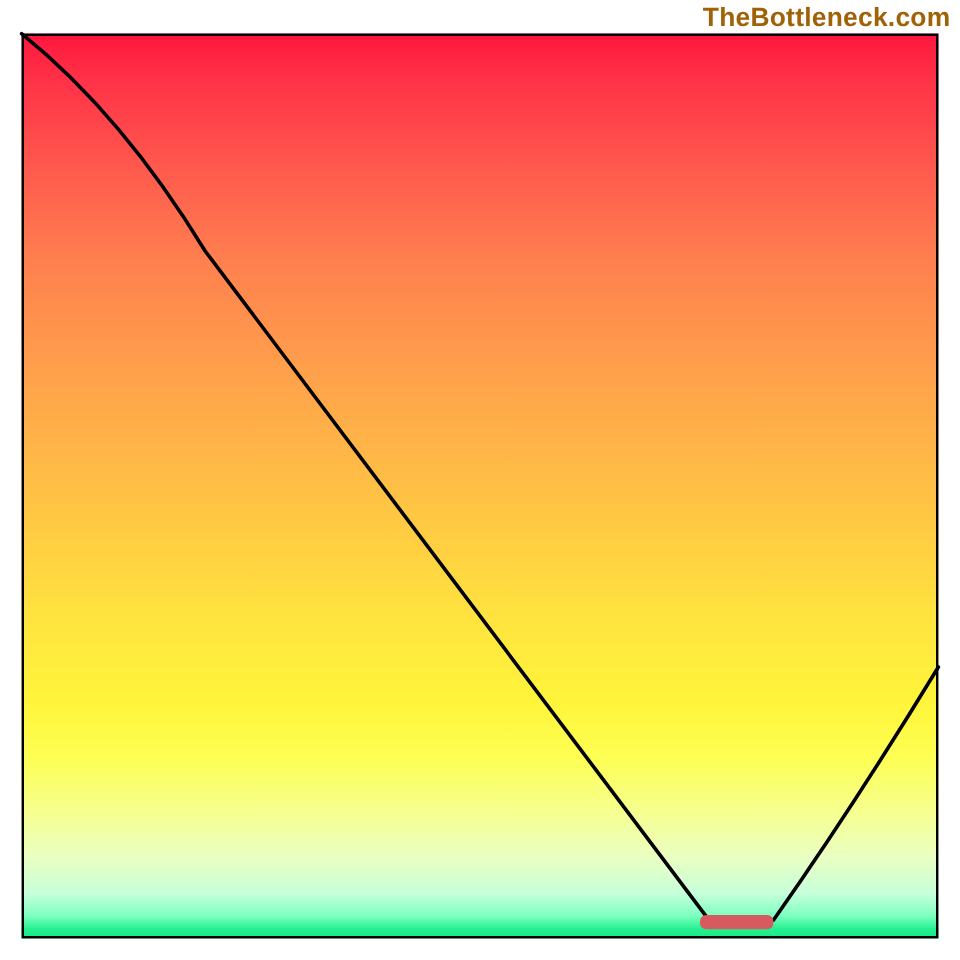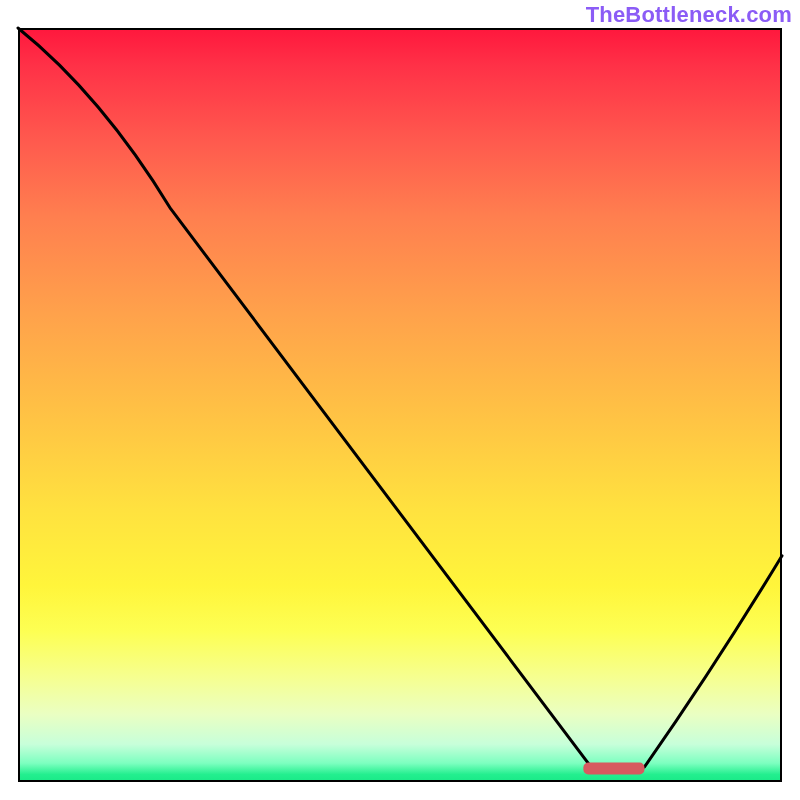--- a/index.html
+++ b/index.html
@@ -15,21 +15,21 @@
     position: relative;
     width: 800px;
     height: 800px;
   }
   .watermark {
     position: absolute;
     top: 2px;
     right: 8px;
     font-size: 22px;
     font-weight: 600;
-    color: #8b5cf6;
+    color: #a16207;
     letter-spacing: 0.2px;
     z-index: 10;
   }
   .plot-area {
     position: absolute;
     left: 18px;
     top: 28px;
     width: 764px;
     height: 754px;
     box-sizing: border-box;

